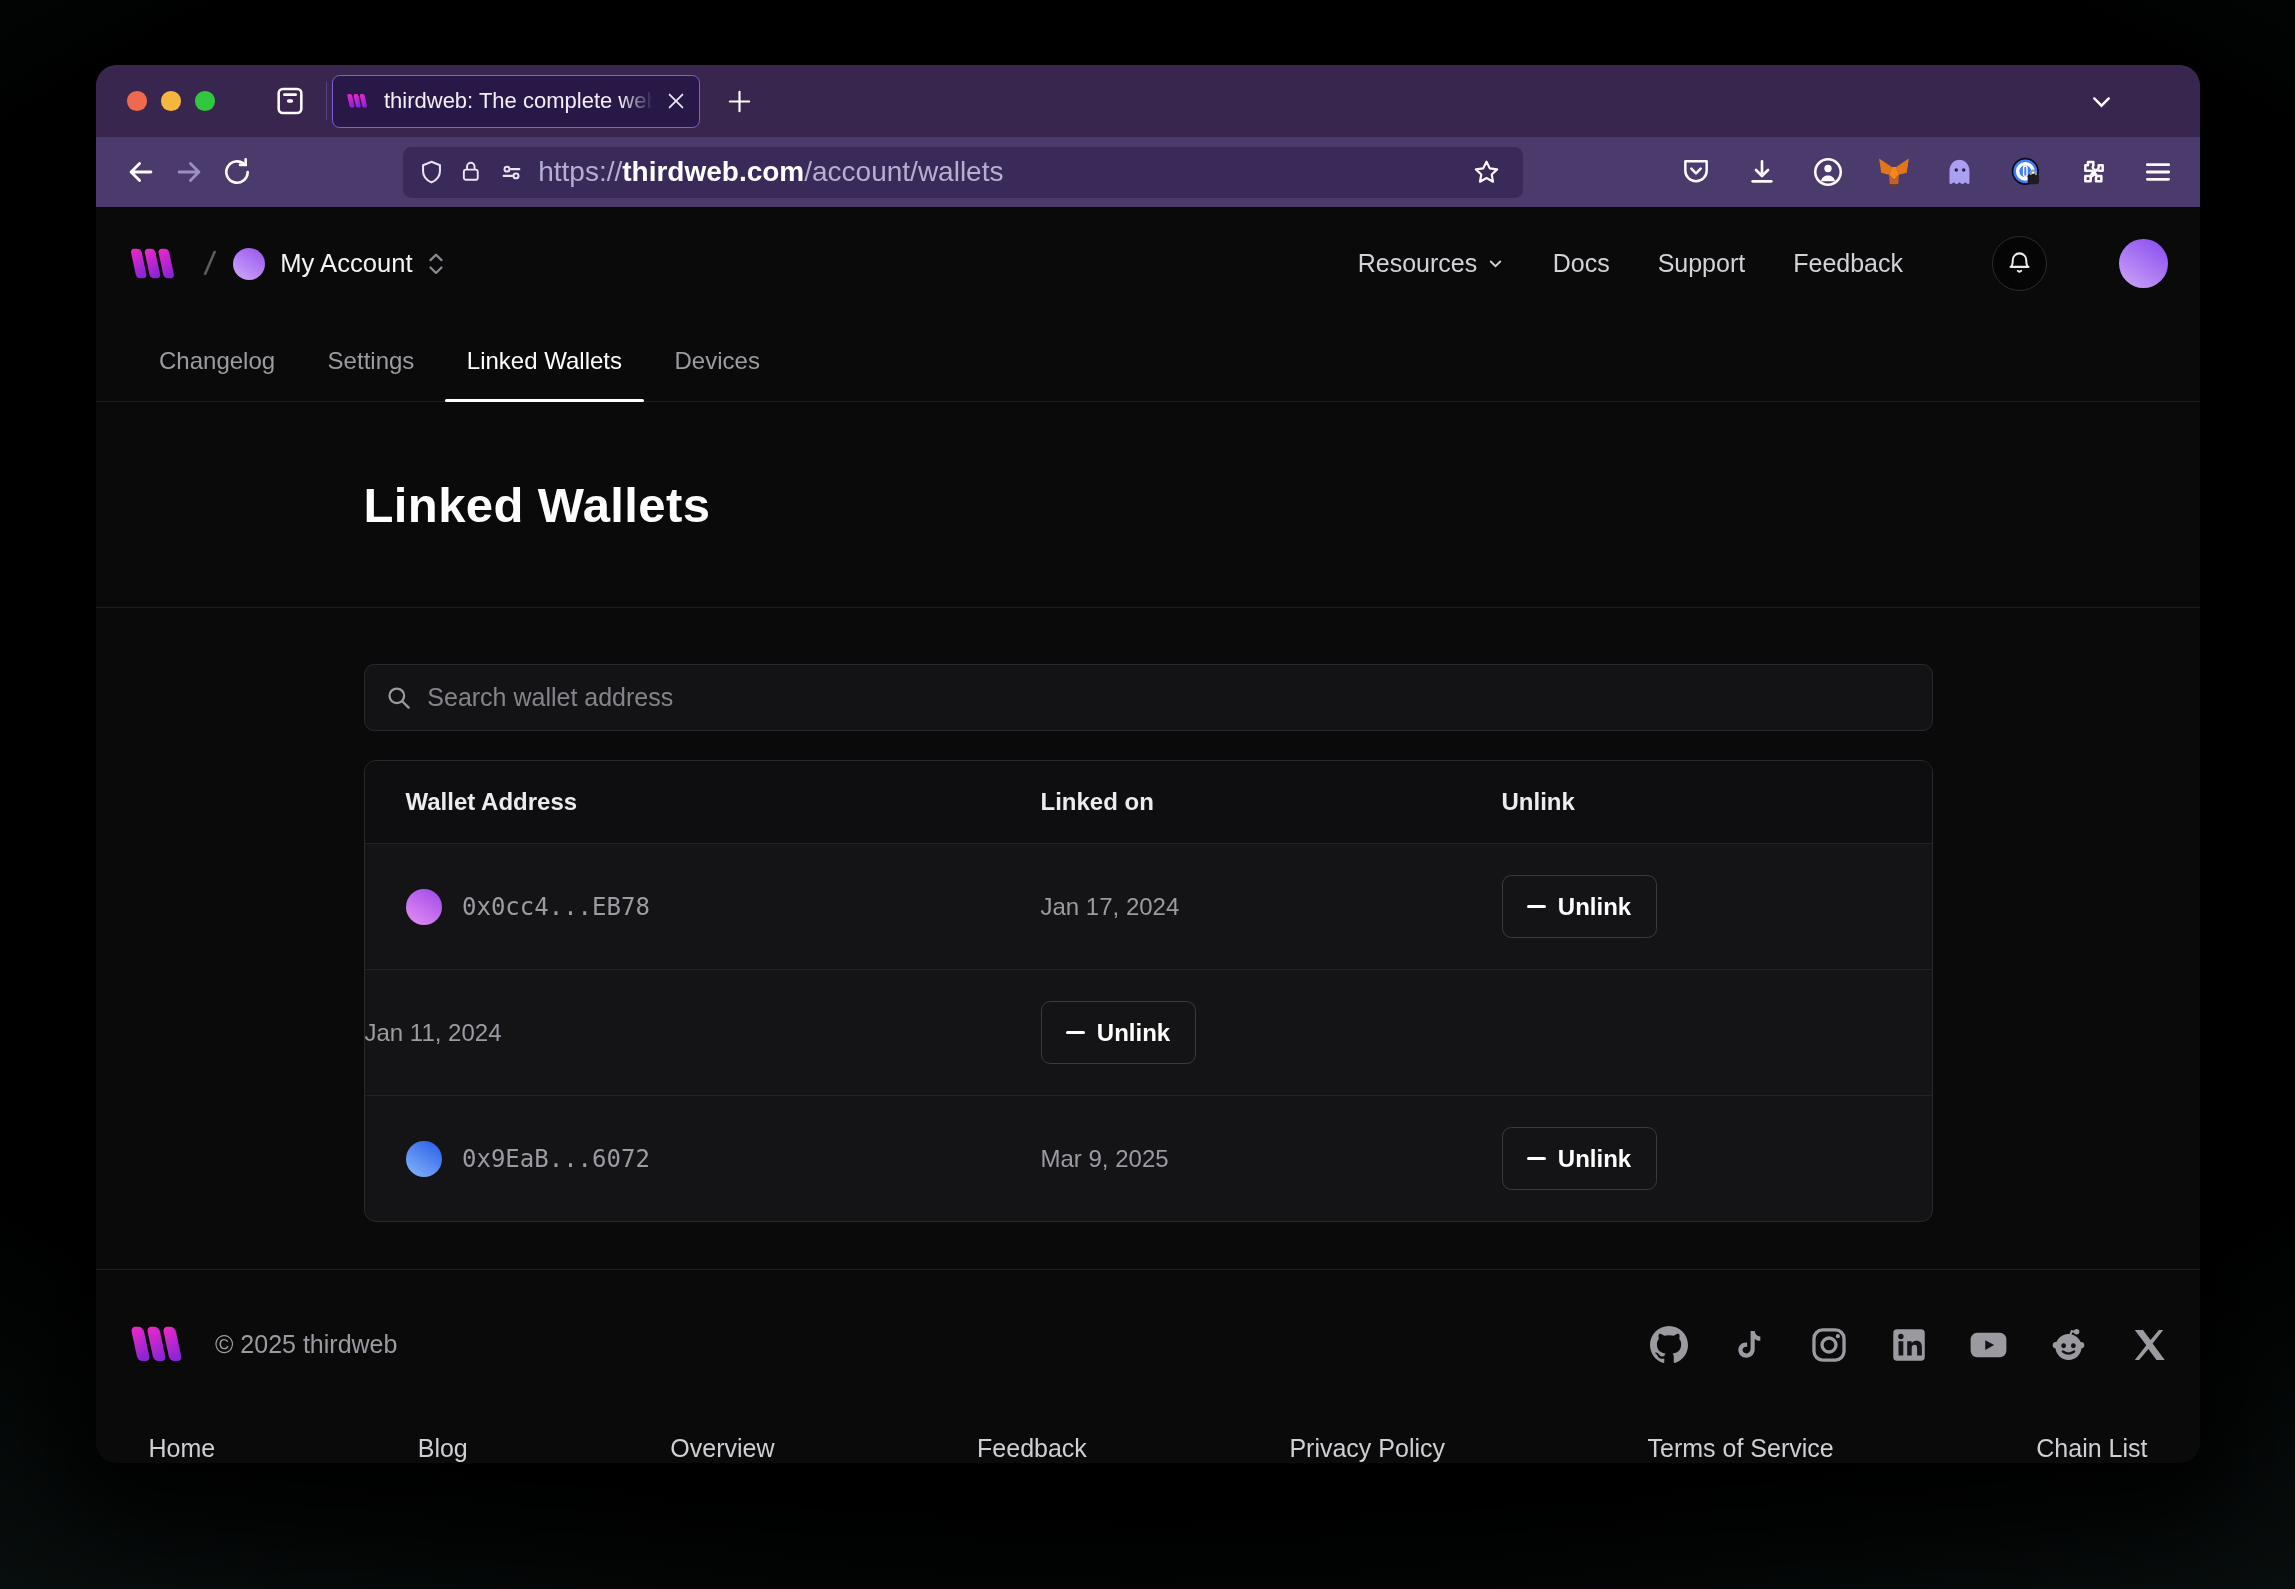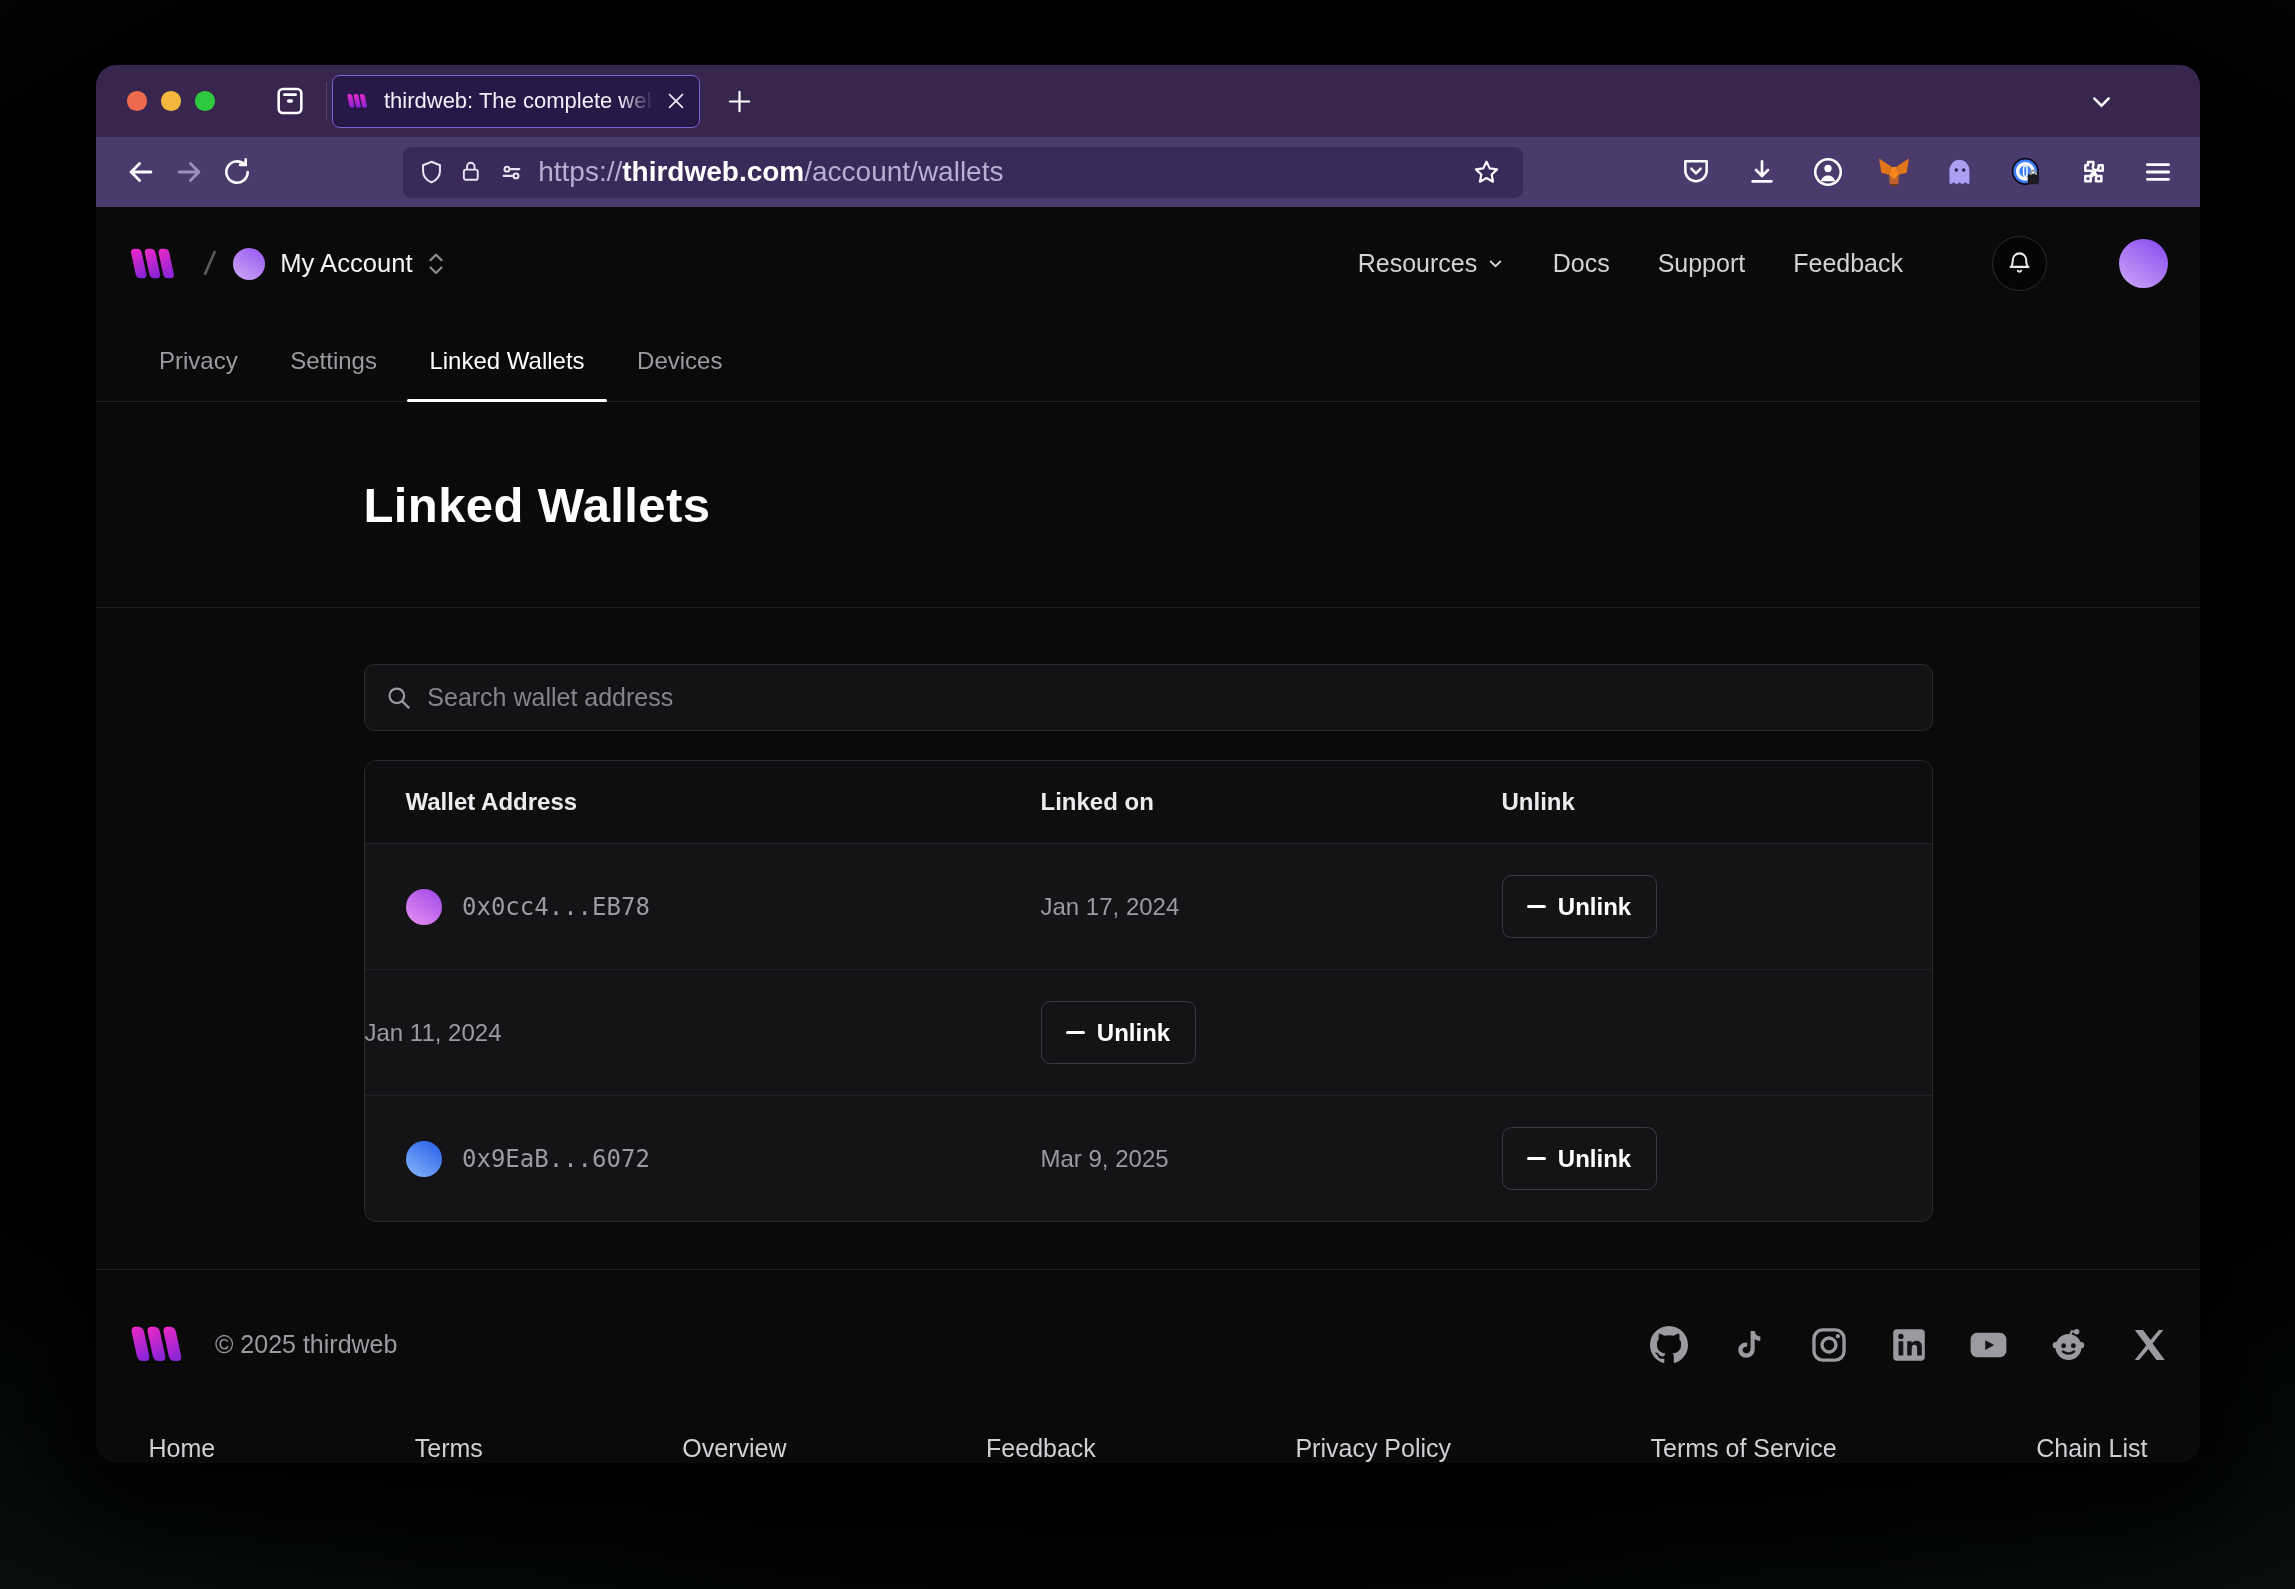--- a/index.html
+++ b/index.html
@@ -275,21 +275,21 @@
           <svg width="27" height="27" viewBox="0 0 24 24" fill="none" stroke="#ececef" stroke-width="1.8" stroke-linecap="round" stroke-linejoin="round">
               <path d="M18 9a6 6 0 1 0-12 0c0 5-2 6-2 6h16s-2-1-2-6"></path>
               <path d="M10.5 18.5a1.8 1.8 0 0 0 3 0"></path>
             </svg>
         </button>
         <span class="avatar av-user"></span>
       </div>
     </div>
 
     <div class="page-tabs">
-      <span class="ptab">Privacy</span>
+      <span class="ptab">Changelog</span>
       <span class="ptab">Settings</span>
       <span class="ptab active">Linked Wallets</span>
       <span class="ptab">Devices</span>
     </div>
 
     <div class="title-section">
       <div class="container">
         <div class="page-title">Linked Wallets</div>
       </div>
     </div>
@@ -408,21 +408,21 @@
           </span>
           <span class="soc-btn">
             <svg width="36" height="36" viewBox="0 0 24 24" fill="#9a9aa0">
                 <path d="M2.5 2h5.5l5 6.7L18.6 2h2.9l-7.1 9 8.1 11h-5.5l-5.4-7.3L5.4 22H2.5l7.7-9.8z"></path>
               </svg>
           </span>
         </div>
       </div>
       <div class="f-links">
         <span class="f-link">Home</span>
-        <span class="f-link">Terms</span>
+        <span class="f-link">Blog</span>
         <span class="f-link">Overview</span>
         <span class="f-link">Feedback</span>
         <span class="f-link">Privacy Policy</span>
         <span class="f-link">Terms of Service</span>
         <span class="f-link">Chain List</span>
       </div>
     </div>
 
   </div>
 </div>

